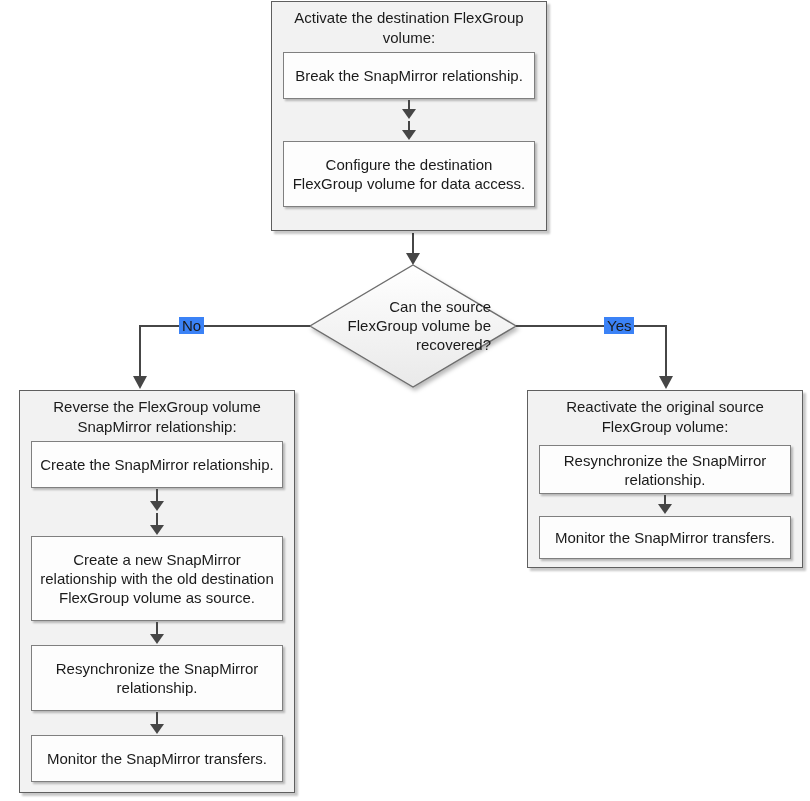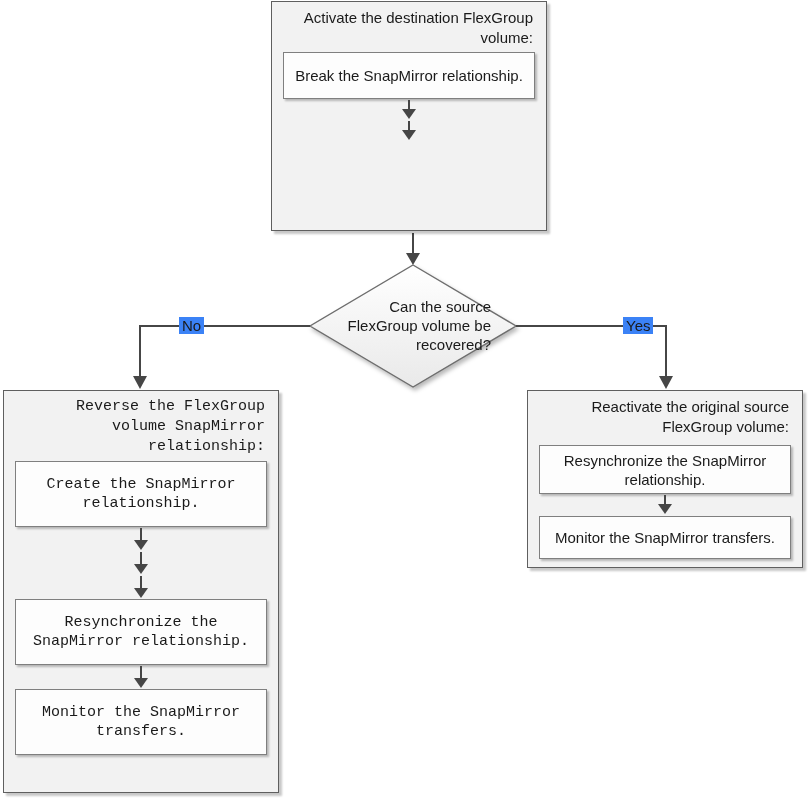--- a/index.html
+++ b/index.html
@@ -13,26 +13,26 @@
 
   .group{
     position:absolute;z-index:2;box-sizing:border-box;
     background:#f2f2f2;
     border:1px solid #5f5f5f;
     box-shadow:3px 3px 2px rgba(0,0,0,0.22);
     display:flex;flex-direction:column;
     padding:6px 11px 8px 11px;
   }
   .group-top{left:271px;top:1px;width:276px;height:230px;}
-  .group-left{left:3px;top:390px;width:276px;height:403px;font-family:Liberation Mono, monospace;}
+  .group-left{left:19px;top:390px;width:276px;height:403px;}
   .group-right{left:527px;top:390px;width:276px;height:178px;}
 
   .group-title{
     min-height:40px;display:flex;align-items:center;justify-content:center;
-    text-align:right;font-size:15px;line-height:20px;margin:0 2px 4px 2px;
+    text-align:center;font-size:15px;line-height:20px;margin:0 2px 4px 2px;
   }
   .group-right .group-title{margin-bottom:8px;}
 
   .step{
     min-height:43px;box-sizing:border-box;
     background:#fdfdfd;border:1px solid #7f7f7f;
     box-shadow:2px 2px 2px rgba(0,0,0,0.25);
     display:flex;align-items:center;justify-content:center;
     text-align:center;font-size:15px;line-height:19px;
     padding:13px 5px;
@@ -55,21 +55,21 @@
 
   .decision-text{
     position:absolute;z-index:3;left:336px;top:297px;width:155px;
     text-align:right;font-size:15px;line-height:19px;
   }
   .branch-label{
     position:absolute;z-index:3;background:#3b82f6;
     font-size:15px;line-height:17px;padding:0 3px;
   }
   .branch-label.no{left:179px;top:317px;}
-  .branch-label.yes{left:604px;top:317px;margin-left:19px;}
+  .branch-label.yes{left:604px;top:317px;}
 </style>
 </head>
 <body>
 
 <div class="canvas">
 
   <svg class="connectors" width="810" height="801" viewBox="0 0 810 801">
     <defs>
       <linearGradient id="dg" x1="0" y1="0" x2="0" y2="1">
         <stop offset="0" stop-color="#ffffff"></stop>
@@ -87,31 +87,33 @@
 
     <polyline points="516,326 666,326 666,377" fill="none" stroke="#464646" stroke-width="2"></polyline>
     <polygon points="659,376 673,376 666,389" fill="#464646"></polygon>
   </svg>
 
   <div class="group group-top">
     <div class="group-title">Activate the destination FlexGroup volume:</div>
     <div class="step">Break the SnapMirror relationship.</div>
     <div class="step-arrow"></div>
     <div class="step-arrow"></div>
+    <div class="step">Configure the destination FlexGroup volume for data access.</div>
   </div>
 
   <div class="decision-text">Can the source FlexGroup volume be recovered?</div>
   <div class="branch-label no">No</div>
   <div class="branch-label yes">Yes</div>
 
   <div class="group group-left">
     <div class="group-title">Reverse the FlexGroup volume SnapMirror relationship:</div>
     <div class="step">Create the SnapMirror relationship.</div>
     <div class="step-arrow"></div>
     <div class="step-arrow"></div>
+    <div class="step">Create a new SnapMirror relationship with the old destination FlexGroup volume as source.</div>
     <div class="step-arrow"></div>
     <div class="step">Resynchronize the SnapMirror relationship.</div>
     <div class="step-arrow"></div>
     <div class="step">Monitor the SnapMirror transfers.</div>
   </div>
 
   <div class="group group-right">
     <div class="group-title">Reactivate the original source FlexGroup volume:</div>
     <div class="step">Resynchronize the SnapMirror relationship.</div>
     <div class="step-arrow"></div>

